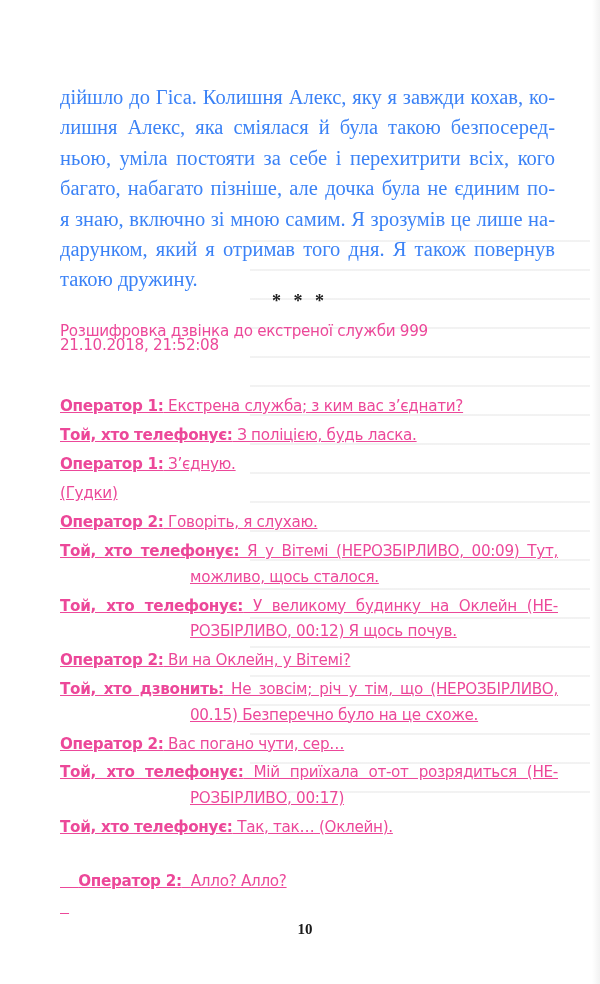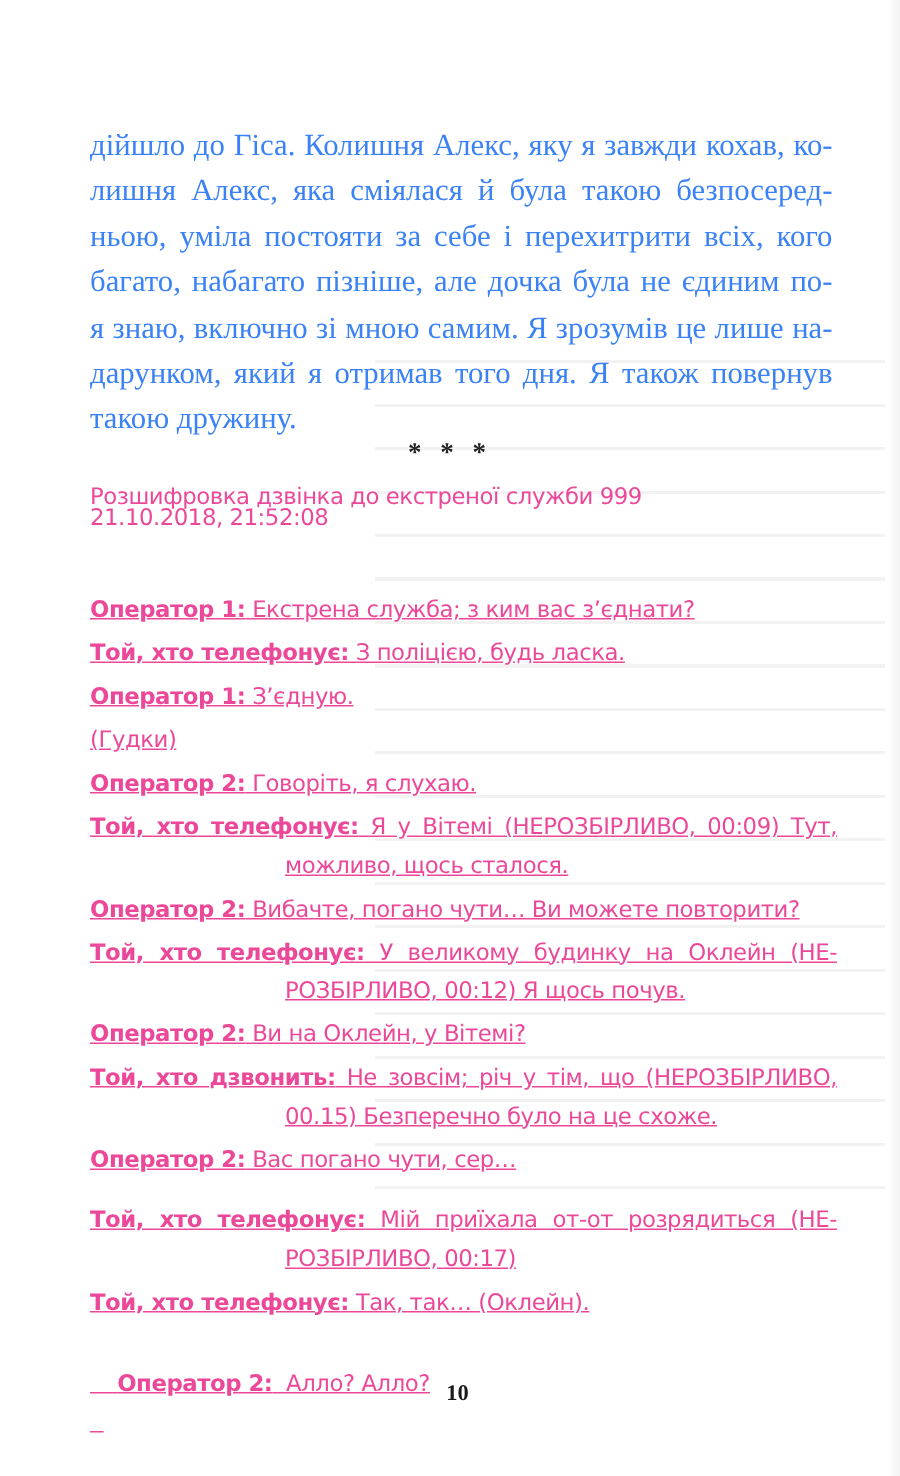--- a/index.html
+++ b/index.html
@@ -85,34 +85,31 @@
     <span>(Гудки)</span>
   </div>
   <div class="entry" style="margin-bottom:3.5px">
     <span class="speaker">Оператор 2:</span><span> Говоріть, я слухаю.</span>
   </div>
   <div class="entry" style="margin-bottom:3.5px">
     <span class="justify"><span class="speaker">Той, хто телефонує:</span><span> Я у Вітемі (НЕРОЗБІРЛИВО, 00:09) Тут,</span></span>
     <span class="cont">можливо, щось сталося.</span>
   </div>
   <div class="entry" style="margin-bottom:3.5px">
-    <span class="speaker">Оператор 2:</span><span> Вибачте, погано чути… Ви можете повторити?</span>
-  </div>
-  <div class="entry" style="margin-bottom:3.5px">
     <span class="justify"><span class="speaker">Той, хто телефонує:</span><span> У великому будинку на Оклейн (НЕ-</span></span>
     <span class="cont">РОЗБІРЛИВО, 00:12) Я щось почув.</span>
   </div>
   <div class="entry" style="margin-bottom:3.5px">
     <span class="speaker">Оператор 2:</span><span> Ви на Оклейн, у Вітемі?</span>
   </div>
   <div class="entry" style="margin-bottom:3.5px">
     <span class="justify"><span class="speaker">Той, хто дзвонить:</span><span> Не зовсім; річ у тім, що (НЕРОЗБІРЛИВО,</span></span>
     <span class="cont">00.15) Безперечно було на це схоже.</span>
   </div>
-  <div class="entry" style="margin-bottom:15px">
+  <div class="entry" style="margin-bottom:3px">
     <span class="speaker">Оператор 2:</span><span> Вас погано чути, сер…</span>
   </div>
   <div class="entry" style="margin-bottom:3.5px">
     <span class="justify"><span class="speaker">Той, хто телефонує:</span><span> Мій приїхала от-от розрядиться (НЕ-</span></span>
     <span class="cont">РОЗБІРЛИВО, 00:17)</span>
   </div>
   <div class="entry" style="margin-bottom:3.5px">
     <span class="speaker">Той, хто телефонує:</span><span> Так, так… (Оклейн).</span>
   </div>
   <div class="entry" style="white-space:pre">

